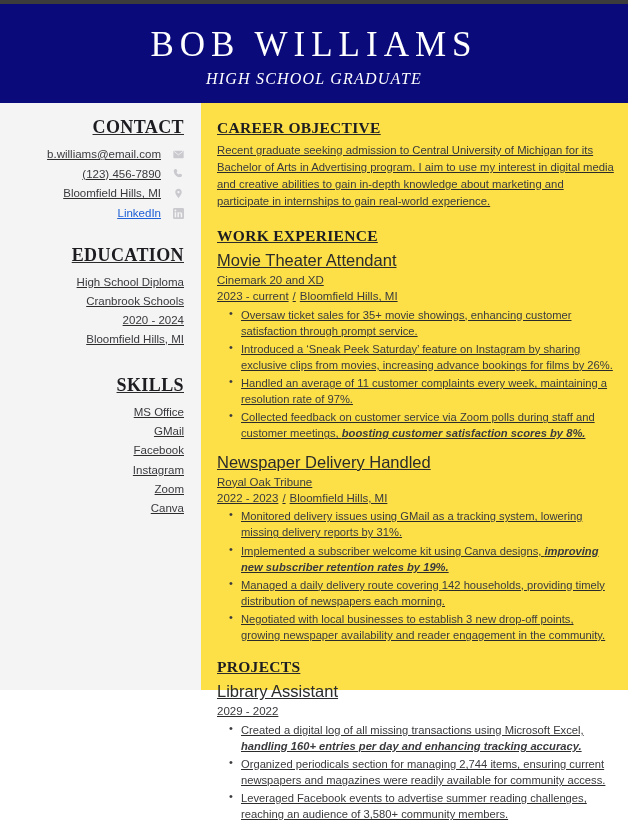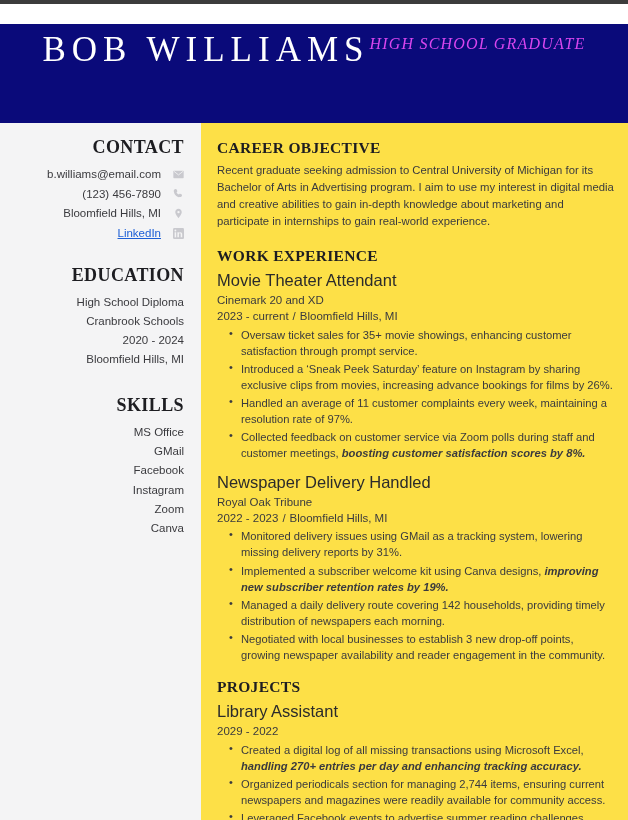--- a/index.html
+++ b/index.html
@@ -22,50 +22,51 @@
     background: #3c3c3c;
     width: 100%;
   }
 
   
   .header {
     background: #0a0a7a;
     height: 99px;
     box-sizing: border-box;
     display: flex;
-    flex-direction: row;
+    flex-direction: column;
+    align-items: center;
     justify-content: center;
     padding-top: 6px;
-    margin-top: 20px;
   }
   .header-name {
     font-family: "Liberation Serif", serif;
     color: #ffffff;
     font-size: 35px;
     letter-spacing: 6px;
     font-weight: 400;
     line-height: 1.15;
     white-space: nowrap;
   }
   .header-subtitle {
     font-family: "Liberation Serif", serif;
-    color: #d946ef;
+    color: #ffffff;
     font-size: 16px;
     font-style: italic;
     letter-spacing: 1.2px;
     margin-top: 5px;
     white-space: nowrap;
   }
 
   
   .sheet {
     display: flex;
     align-items: stretch;
-    height: 717px;
+    height: 587px;
     background: #ffffff;
+    text-decoration: underline;
   }
   .sidebar {
     width: 201px;
     background: #f4f4f5;
     box-sizing: border-box;
     padding: 14px 17px 0 10px;
     flex: 0 0 201px;
   }
   .main {
     flex: 1 1 auto;
@@ -300,21 +301,21 @@
         </div>
     </section>
 
     <section class="section">
       <h2 class="main-heading">PROJECTS</h2>
       <div id="project-jobs">
           <div class="job">
             <div class="job-title">Library Assistant</div>
             <div class="job-meta"><span>2029 - 2022</span></div>
             <ul class="bullets">
-              <li><span>Created a digital log of all missing transactions using Microsoft Excel, </span><span class="emph">handling 270+ entries per day and enhancing tracking accuracy.</span></li>
+              <li><span>Created a digital log of all missing transactions using Microsoft Excel, </span><span class="emph">handling 160+ entries per day and enhancing tracking accuracy.</span></li>
               <li><span>Organized periodicals section for managing 2,744 items, ensuring current newspapers and magazines were readily available for community access.</span></li>
               <li><span>Leveraged Facebook events to advertise summer reading challenges, reaching an audience of 3,580+ community members.</span></li>
             </ul>
           </div>
         </div>
     </section>
 
   </main>
 
 </div>

